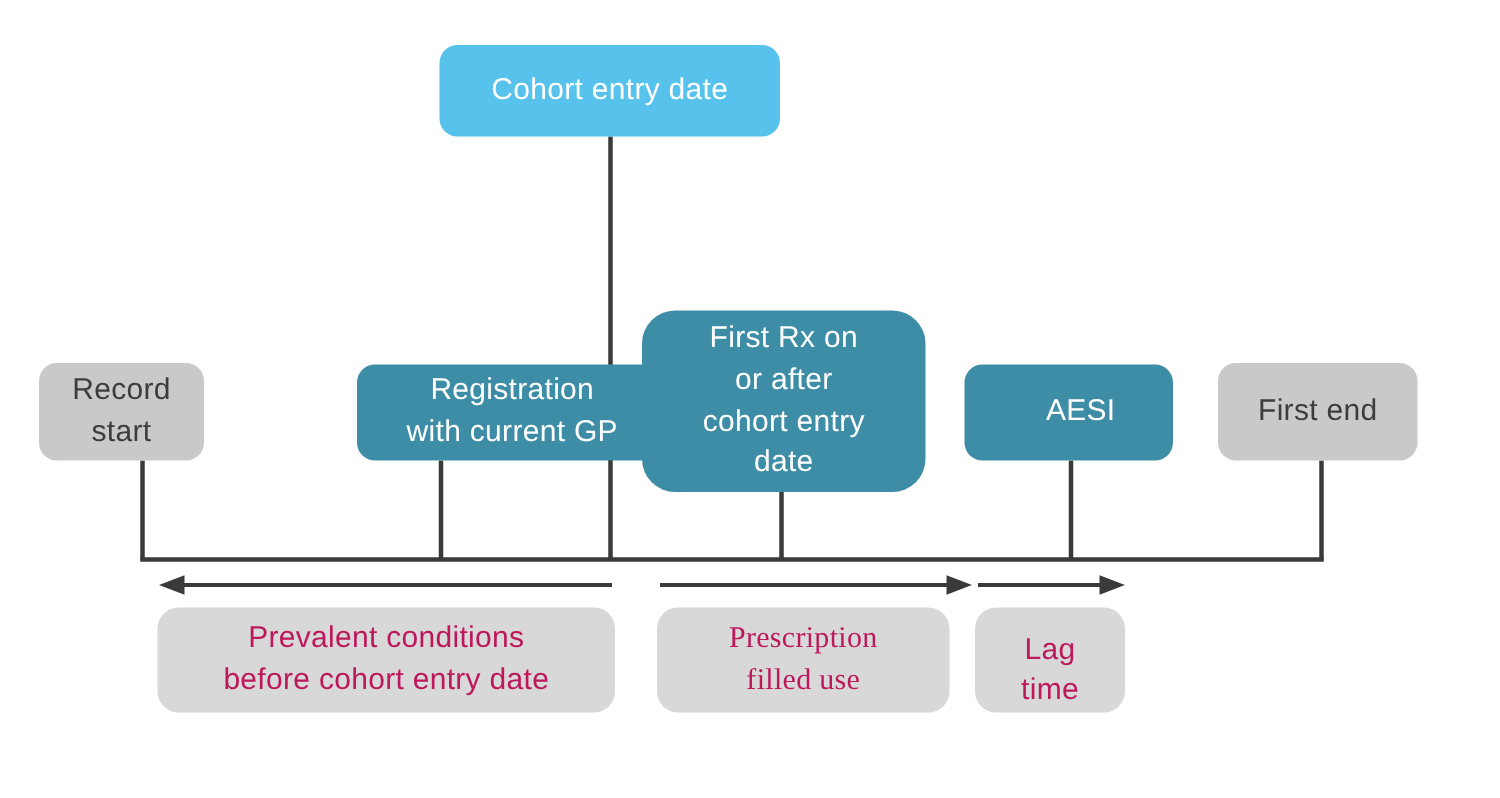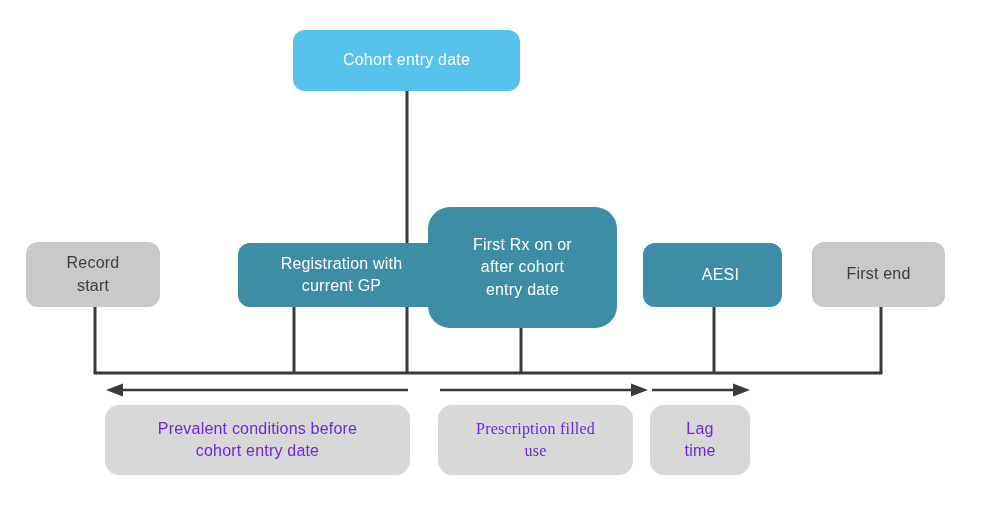--- a/index.html
+++ b/index.html
@@ -20,40 +20,40 @@
     left: 0; top: 0;
     width: 1000px; height: 532px;
   }
   .box {
     position: absolute;
     display: flex;
     align-items: center;
     justify-content: center;
     text-align: center;
     box-sizing: border-box;
-    font-size: 16px;
+    font-size: 20px;
     line-height: 1.38;
     letter-spacing: 0.2px;
   }
   .box span { display: inline-block; }
   .blue  { background: #57c2ec; color: #ffffff; border-radius: 12px; }
   .teal  { background: #3e8da7; color: #ffffff; border-radius: 12px; padding-left: 16px; }
   .gray  { background: #c9c9c9; color: #3d3d3d; border-radius: 12px; }
-  .label-gray { background: #d8d8d8; color: #6d28d9; border-radius: 14px; }
+  .label-gray { background: #d8d8d8; color: #be185d; border-radius: 14px; }
 
   
   .b-cohort       { left: 293px; top: 30px;  width: 227px; height: 61px; }
-  .b-record-start { left: 26px;  top: 242px; width: 134px; height: 65px; padding: 0 23px; }
+  .b-record-start { left: 26px;  top: 242px; width: 110px; height: 65px; padding: 0 23px; }
   .b-registration { left: 190px; top: 243px; width: 207px; height: 64px; padding: 0 32px; margin-left: 48px; }
   .b-first-rx     { left: 428px; top: 207px; width: 189px; height: 121px; padding: 0 35px; border-radius: 22px; justify-content: center; }
   .b-aesi         { left: 643px; top: 243px; width: 139px; height: 64px; }
   .b-record-end   { left: 812px; top: 242px; width: 133px; height: 65px; padding: 0 22px; }
   .b-prevalent    { left: 105px; top: 405px; width: 305px; height: 70px; padding: 0 38px; }
   .b-prescription { left: 438px; top: 405px; width: 195px; height: 70px; padding: 0 32px; font-family: Liberation Serif, serif; }
-  .b-lag          { left: 650px; top: 405px; width: 100px; height: 70px; padding: 0 22px; }
+  .b-lag          { left: 650px; top: 405px; width: 100px; height: 70px; padding: 0 22px; align-items: flex-end; }
 </style>
 </head>
 <body>
 
 <div class="canvas">
 
   <svg class="lines-layer" viewBox="0 0 1000 532" xmlns="http://www.w3.org/2000/svg">
 
     <line x1="407" y1="91" x2="407" y2="373" stroke="#3a3a3a" stroke-width="3"></line>
     <line x1="95" y1="307" x2="95" y2="373" stroke="#3a3a3a" stroke-width="3"></line>

